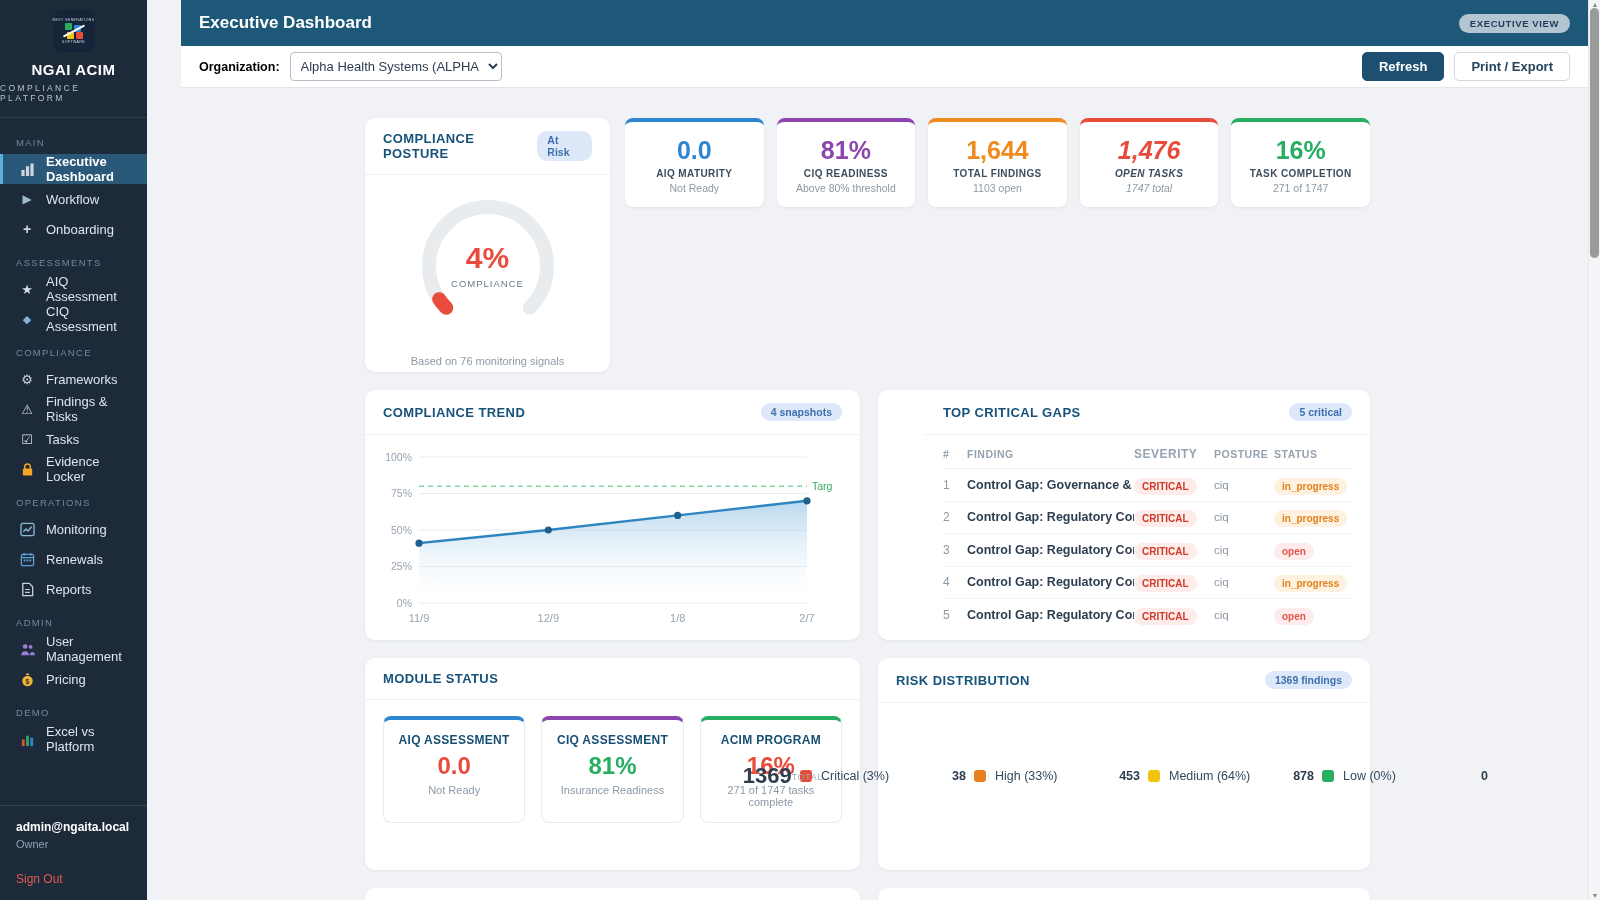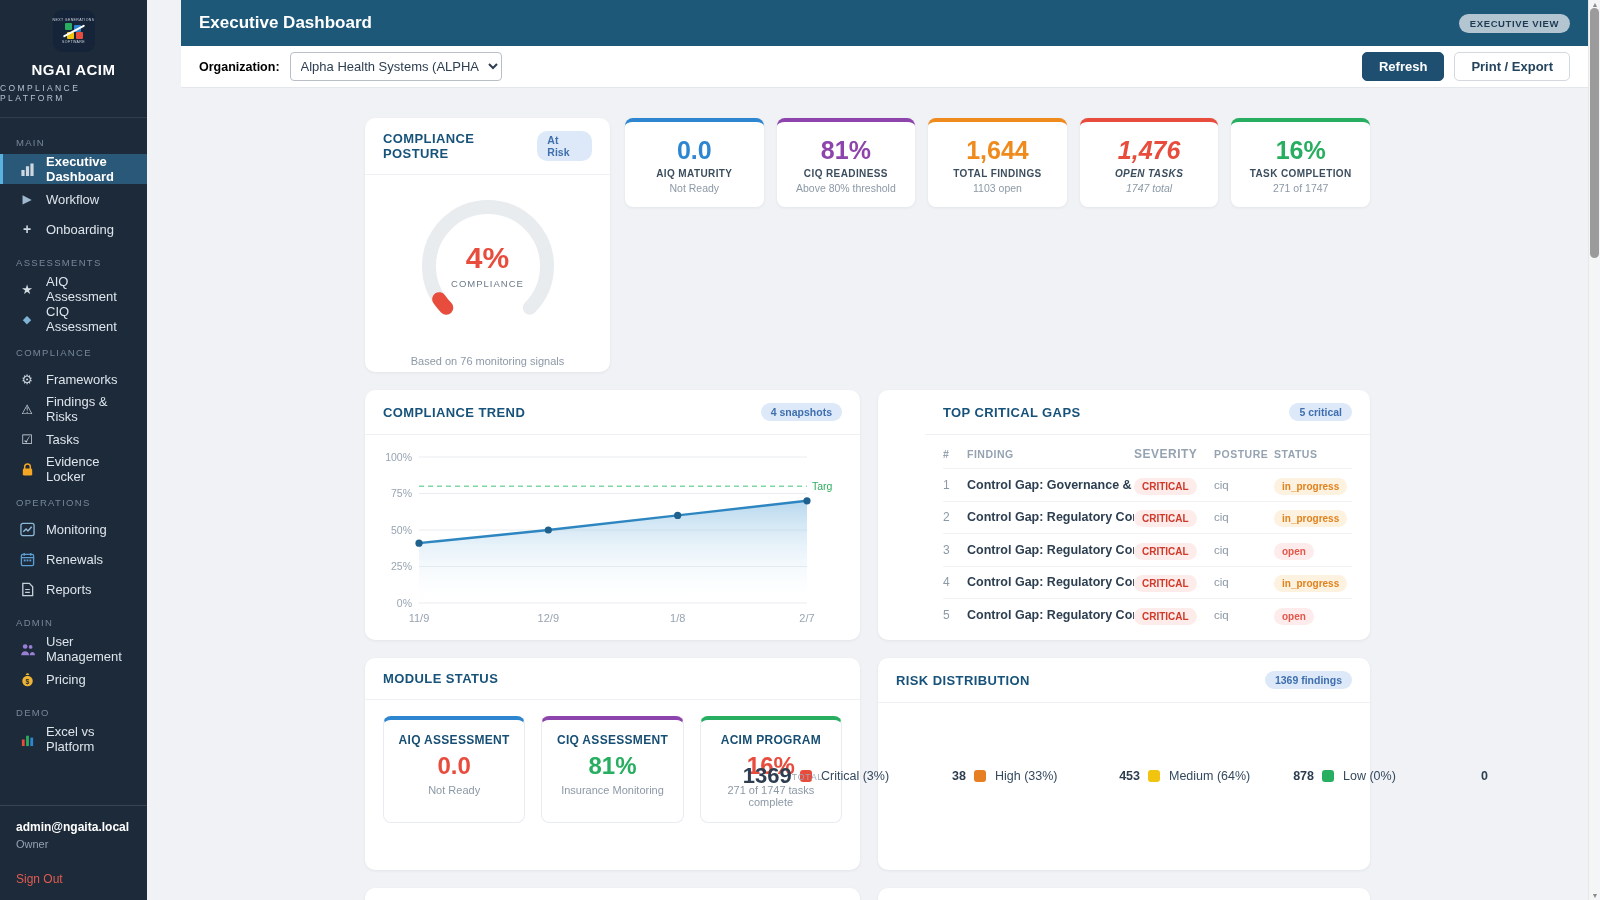--- a/index.html
+++ b/index.html
@@ -431,21 +431,21 @@
         </div>
         <div class="modules" id="modules-row">
             <div class="mod-sub" style="border-top-color: rgb(46, 134, 209);">
               <div class="mod-title">AIQ ASSESSMENT</div>
               <div class="mod-val" style="color:#e84c3d">0.0</div>
               <div class="mod-sub-txt">Not Ready</div>
             </div>
             <div class="mod-sub" style="border-top-color: rgb(142, 68, 173);">
               <div class="mod-title">CIQ ASSESSMENT</div>
               <div class="mod-val" style="color:#27ae60">81%</div>
-              <div class="mod-sub-txt">Insurance Monitoring</div>
+              <div class="mod-sub-txt">Insurance Readiness</div>
             </div>
             <div class="mod-sub" style="border-top-color: rgb(39, 174, 96);">
               <div class="mod-title">ACIM PROGRAM</div>
               <div class="mod-val" style="color:#e84c3d">16%</div>
               <div class="mod-sub-txt">271 of 1747 tasks complete</div>
             </div>
           </div>
       </div>
 
       <div class="card col-r risk-card">

